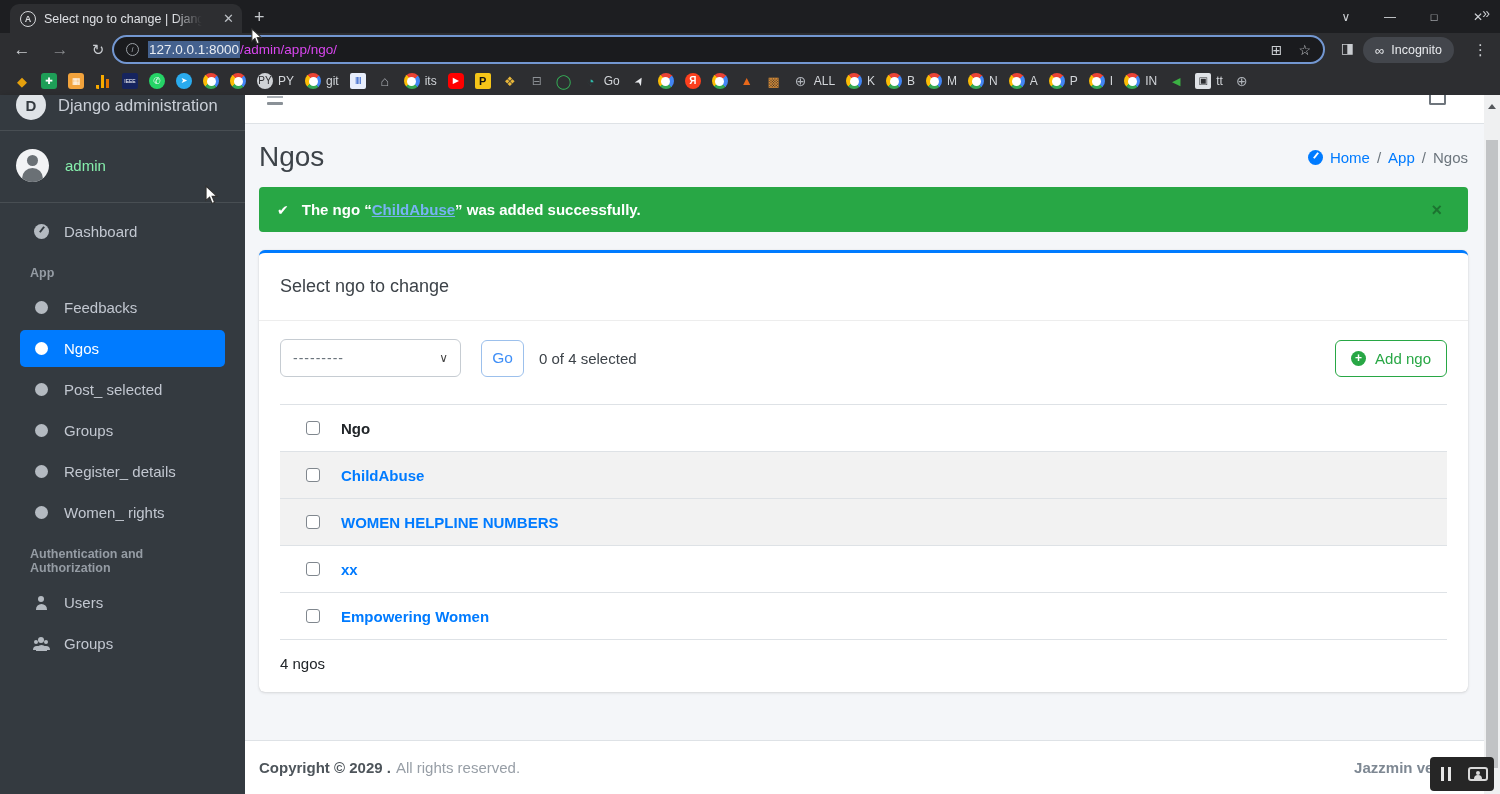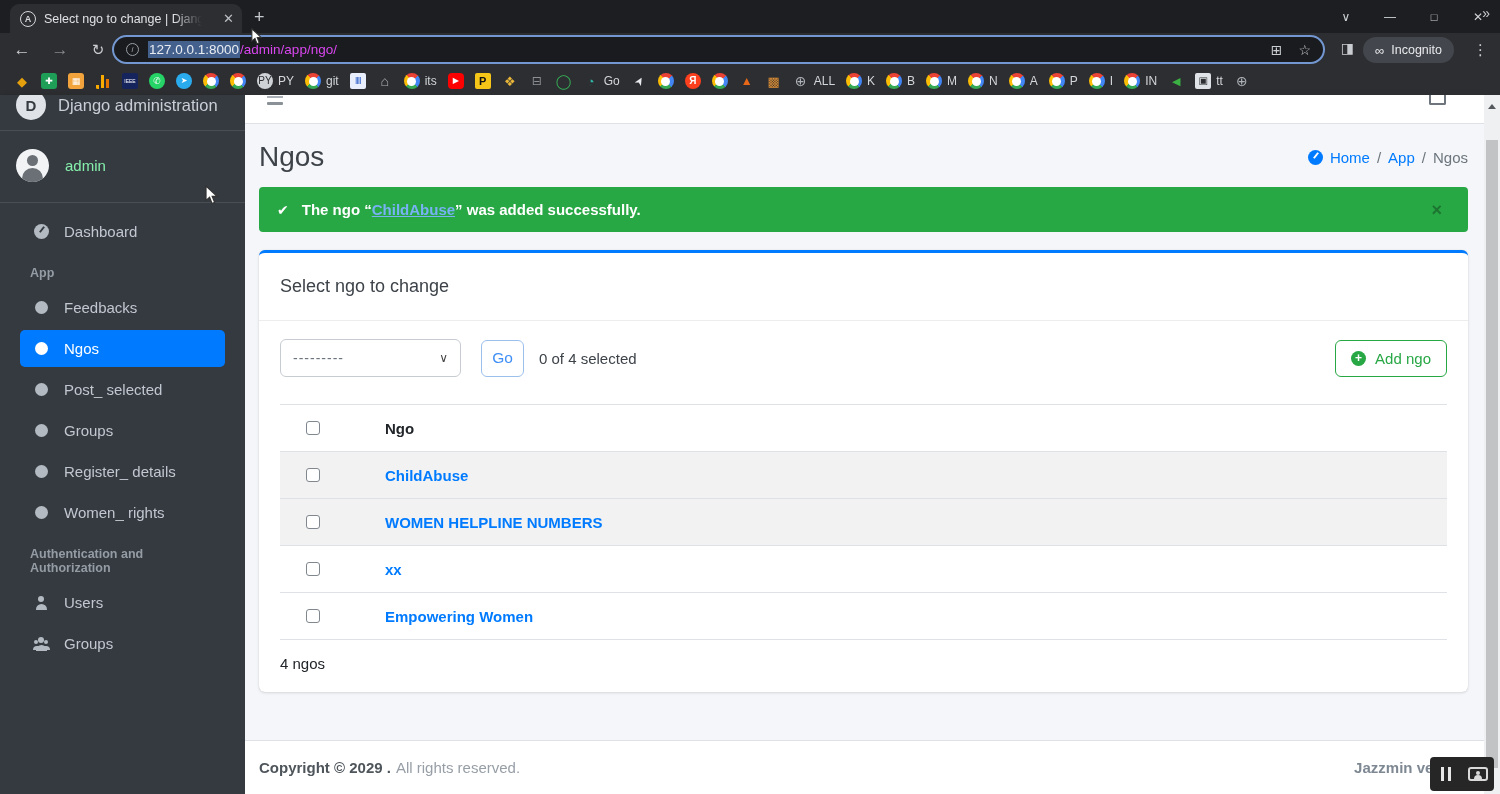--- a/index.html
+++ b/index.html
@@ -118,21 +118,21 @@
   .card-body { padding:18px 21px 20px; }
   .actions { display:flex; align-items:center; }
   .action-select { width:181px; height:38px; border:1px solid #c6ccd2; border-radius:6px; background:#fff; display:flex; align-items:center; padding:0 12px; color:#6c757d; font-size:14px; letter-spacing:1px; }
   .select-chevron { margin-left:auto; color:#444; font-size:12px; letter-spacing:0; }
   .go-btn { margin-left:20px; width:43px; height:37px; border:1px solid #9cc0ec; border-radius:6px; background:#fff; color:#3e8ef7; font-size:15.5px; display:flex; align-items:center; justify-content:center; }
   .sel-status { margin-left:15px; font-size:15px; color:#3d4349; }
   .add-btn { margin-left:auto; height:37px; border:1px solid #28a745; border-radius:6px; background:#fff; color:#28a745; font-size:15px; display:flex; align-items:center; gap:9px; padding:0 15px; }
   .plus-circle { width:15px; height:15px; border-radius:50%; background:#28a745; color:#fff; font-size:12px; font-weight:bold; display:flex; align-items:center; justify-content:center; line-height:1; }
 
   .ngo-table { margin-top:27px; border-bottom:1px solid #dee2e6; }
-  .trow, .thead { display:flex; align-items:center; height:47px; border-top:1px solid #dee2e6;gap:44px; }
+  .trow, .thead { display:flex; align-items:center; height:47px; border-top:1px solid #dee2e6; }
   .trow.striped { background:#f2f2f2; }
   .cb { width:14px; height:14px; border:1px solid #80878e; border-radius:3px; background:#fff; margin-left:26px; flex:0 0 auto; }
   .th-label { margin-left:21px; font-size:15px; font-weight:700; color:#212529; }
   .row-link { margin-left:21px; font-size:15px; font-weight:700; color:#007bff; text-decoration:none; }
   .row-count { margin-top:15px; font-size:15px; color:#212529; }
 
   #footer { position:absolute; left:0; right:0; bottom:0; height:54px; background:#fff; border-top:1px solid #dee2e6; display:flex; align-items:center; padding:0 30px 0 14px; font-size:15px; }
   .copy-bold { font-weight:700; color:#4e555b; }
   .copy-rest { color:#979ea6; margin-left:5px; }
   .version { margin-left:auto; font-weight:700; color:#7e8893; }

